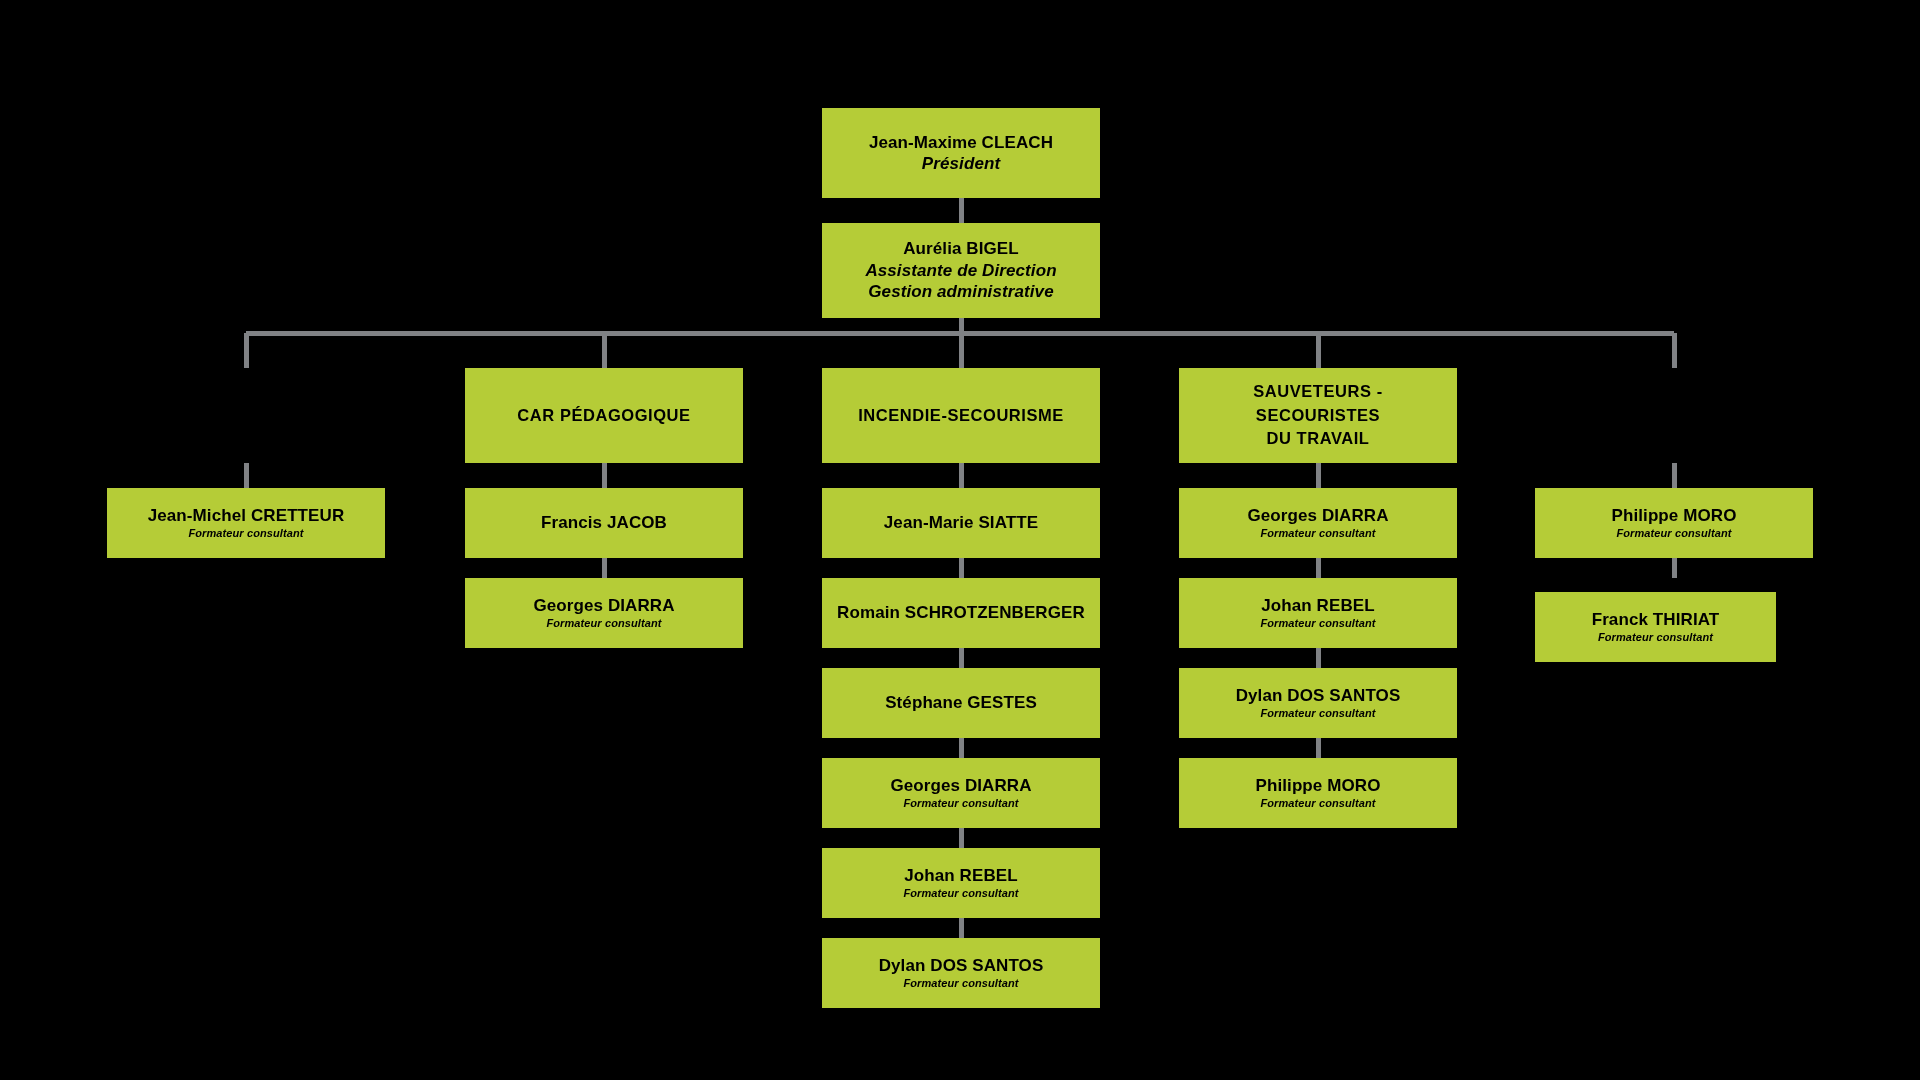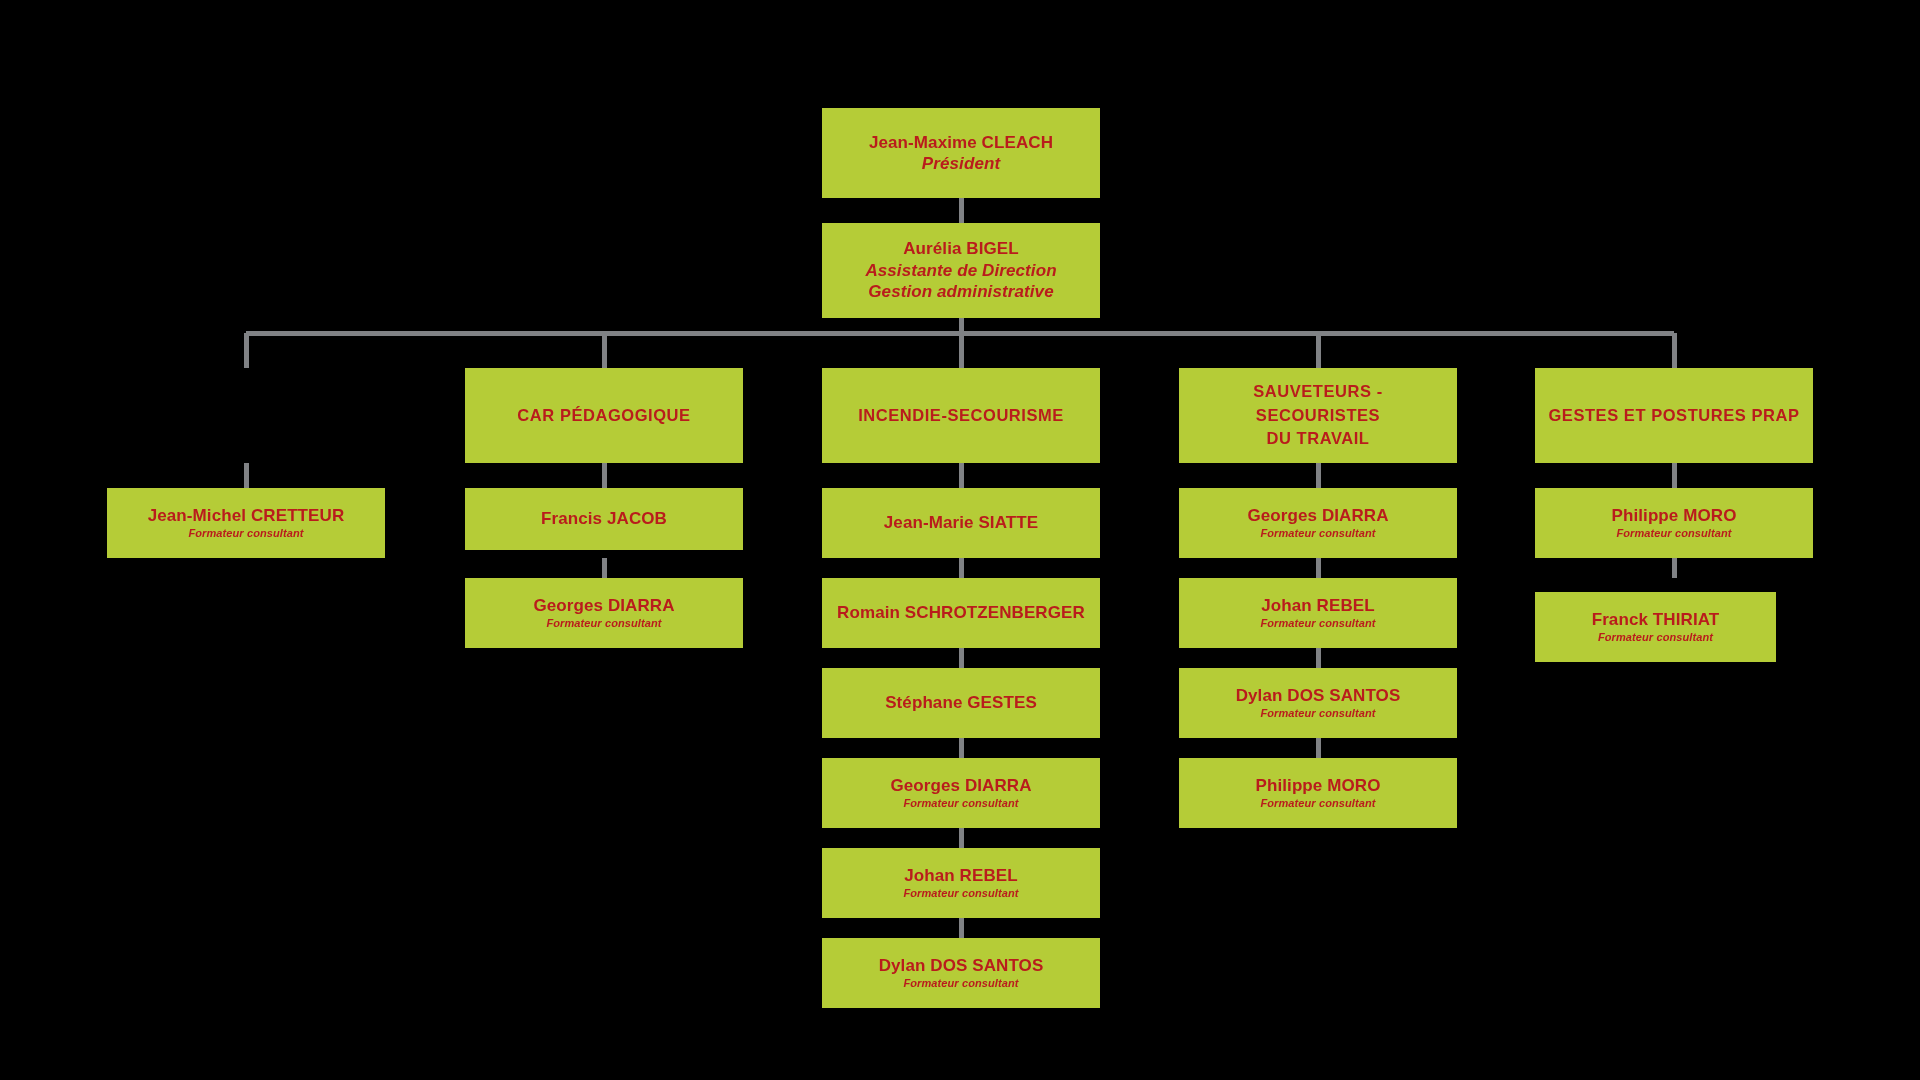--- a/index.html
+++ b/index.html
@@ -26,21 +26,21 @@
   
   .node {
     position: absolute;
     box-sizing: border-box;
     background: #b5cc37;
     display: flex;
     flex-direction: column;
     align-items: center;
     justify-content: center;
     text-align: center;
-    color: #b91c1c;
+    color: #000000;
     padding: 4px 10px;
     line-height: 1.26;
   }
 
   .node .nm {
     font-size: 17px;
     font-weight: bold;
     letter-spacing: 0.1px;
     white-space: nowrap;
   }
@@ -93,21 +93,21 @@
     <div class="conn v" style="left: 243.5px; top: 463px; height: 25px;"></div>
     <div class="node" style="left: 107px; top: 488px; width: 278px; height: 70px;">
       <div class="nm">Jean-Michel CRETTEUR</div>
       <div class="role">Formateur consultant</div>
     </div>
     <div class="conn v" style="left: 601.5px; top: 333px; height: 35px;"></div>
     <div class="node dept" style="left: 465px; top: 368px; width: 278px; height: 95px; text-align: right;">
       <div class="nm">CAR PÉDAGOGIQUE</div>
     </div>
     <div class="conn v" style="left: 601.5px; top: 463px; height: 25px;"></div>
-    <div class="node" style="left: 465px; top: 488px; width: 278px; height: 62px;">
+    <div class="node" style="left: 465px; top: 488px; width: 278px; height: 70px;">
       <div class="nm">Francis JACOB</div>
     </div>
     <div class="conn v" style="left: 601.5px; top: 558px; height: 20px;"></div>
     <div class="node" style="left: 465px; top: 578px; width: 278px; height: 70px;">
       <div class="nm">Georges DIARRA</div>
       <div class="role">Formateur consultant</div>
     </div>
     <div class="conn v" style="left: 958.5px; top: 333px; height: 35px;"></div>
     <div class="node dept" style="left: 822px; top: 368px; width: 278px; height: 95px;">
       <div class="nm">INCENDIE-SECOURISME</div>
@@ -157,23 +157,20 @@
     <div class="node" style="left: 1179px; top: 668px; width: 278px; height: 70px;">
       <div class="nm">Dylan DOS SANTOS</div>
       <div class="role">Formateur consultant</div>
     </div>
     <div class="conn v" style="left: 1315.5px; top: 738px; height: 20px;"></div>
     <div class="node" style="left: 1179px; top: 758px; width: 278px; height: 70px;">
       <div class="nm">Philippe MORO</div>
       <div class="role">Formateur consultant</div>
     </div>
     <div class="conn v" style="left: 1671.5px; top: 333px; height: 35px;"></div>
-    <div class="node dept" style="left: 1535px; top: 368px; width: 278px; height: 95px;">
-      <div class="nm">GESTES ET POSTURES PRAP</div>
-    </div>
     <div class="conn v" style="left: 1671.5px; top: 463px; height: 25px;"></div>
     <div class="node" style="left: 1535px; top: 488px; width: 278px; height: 70px;">
       <div class="nm">Philippe MORO</div>
       <div class="role">Formateur consultant</div>
     </div>
     <div class="conn v" style="left: 1671.5px; top: 558px; height: 20px;"></div>
     <div class="node" style="left: 1535px; top: 592px; width: 241px; height: 70px; justify-content: center;">
       <div class="nm">Franck THIRIAT</div>
       <div class="role">Formateur consultant</div>
     </div>

